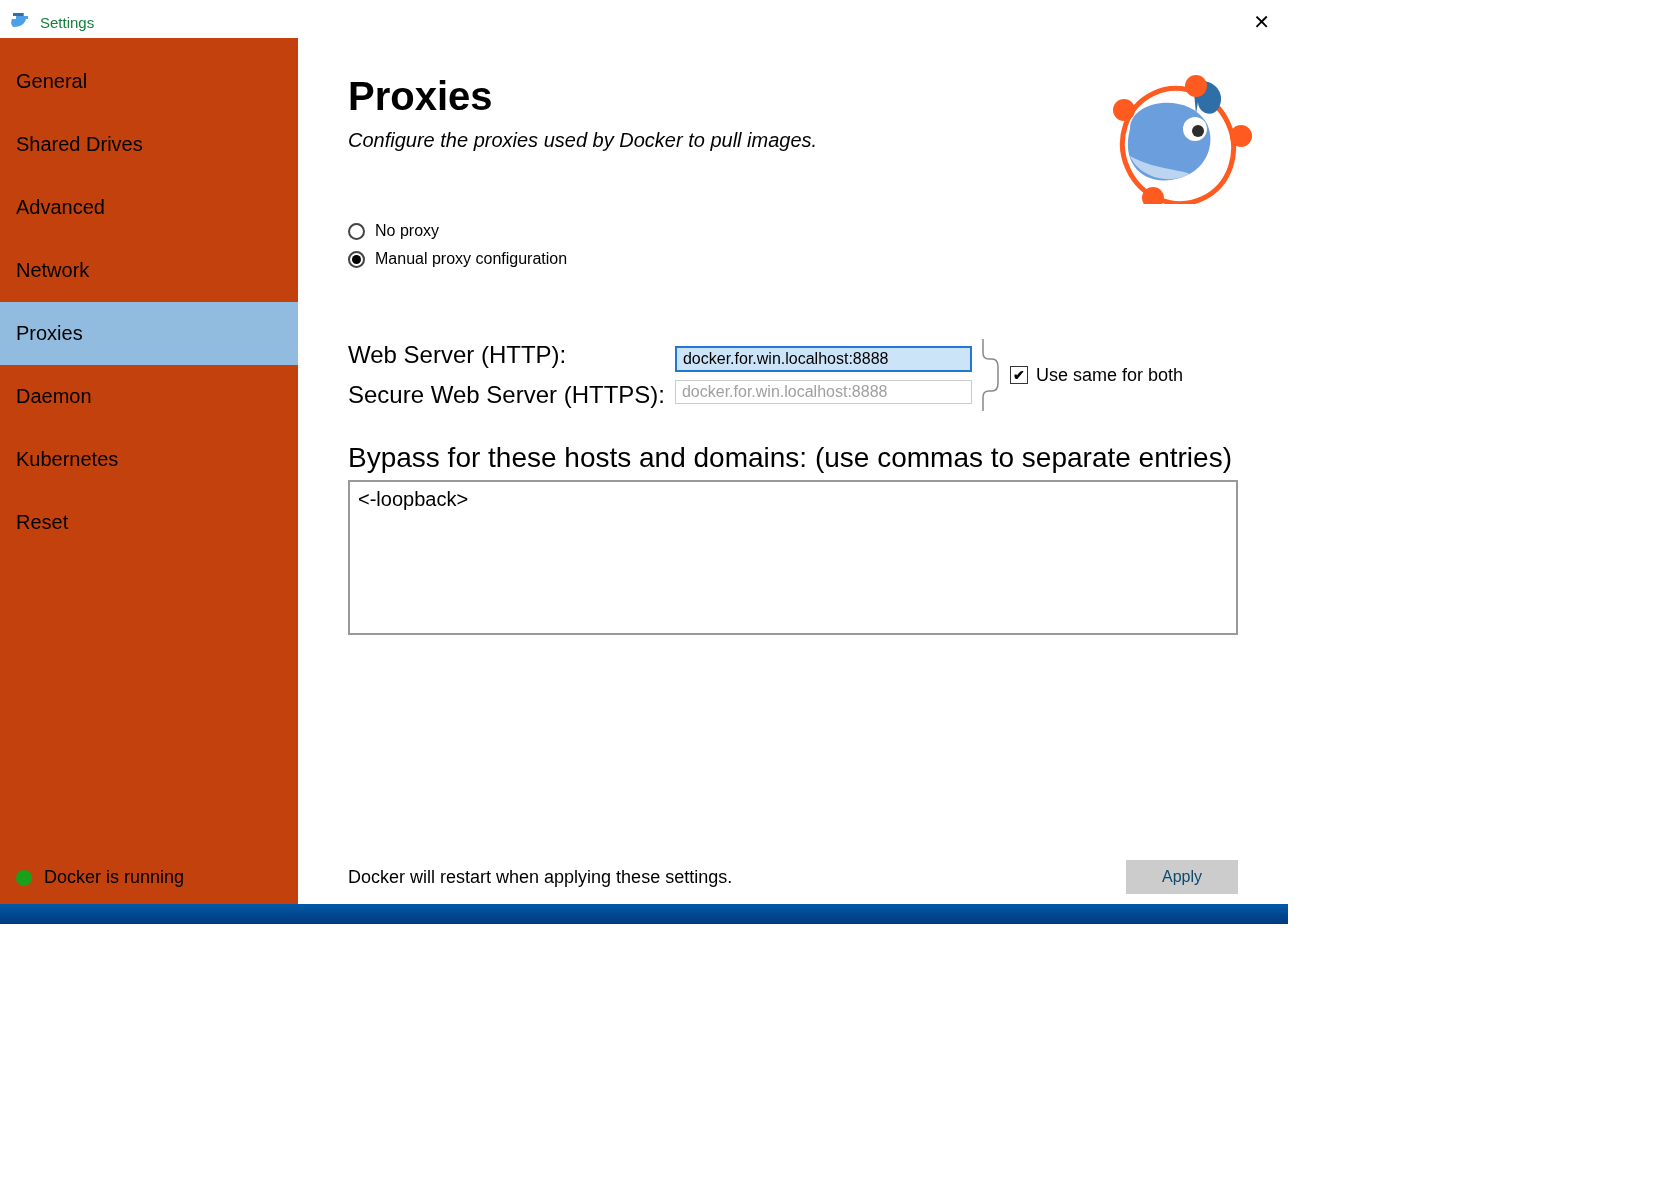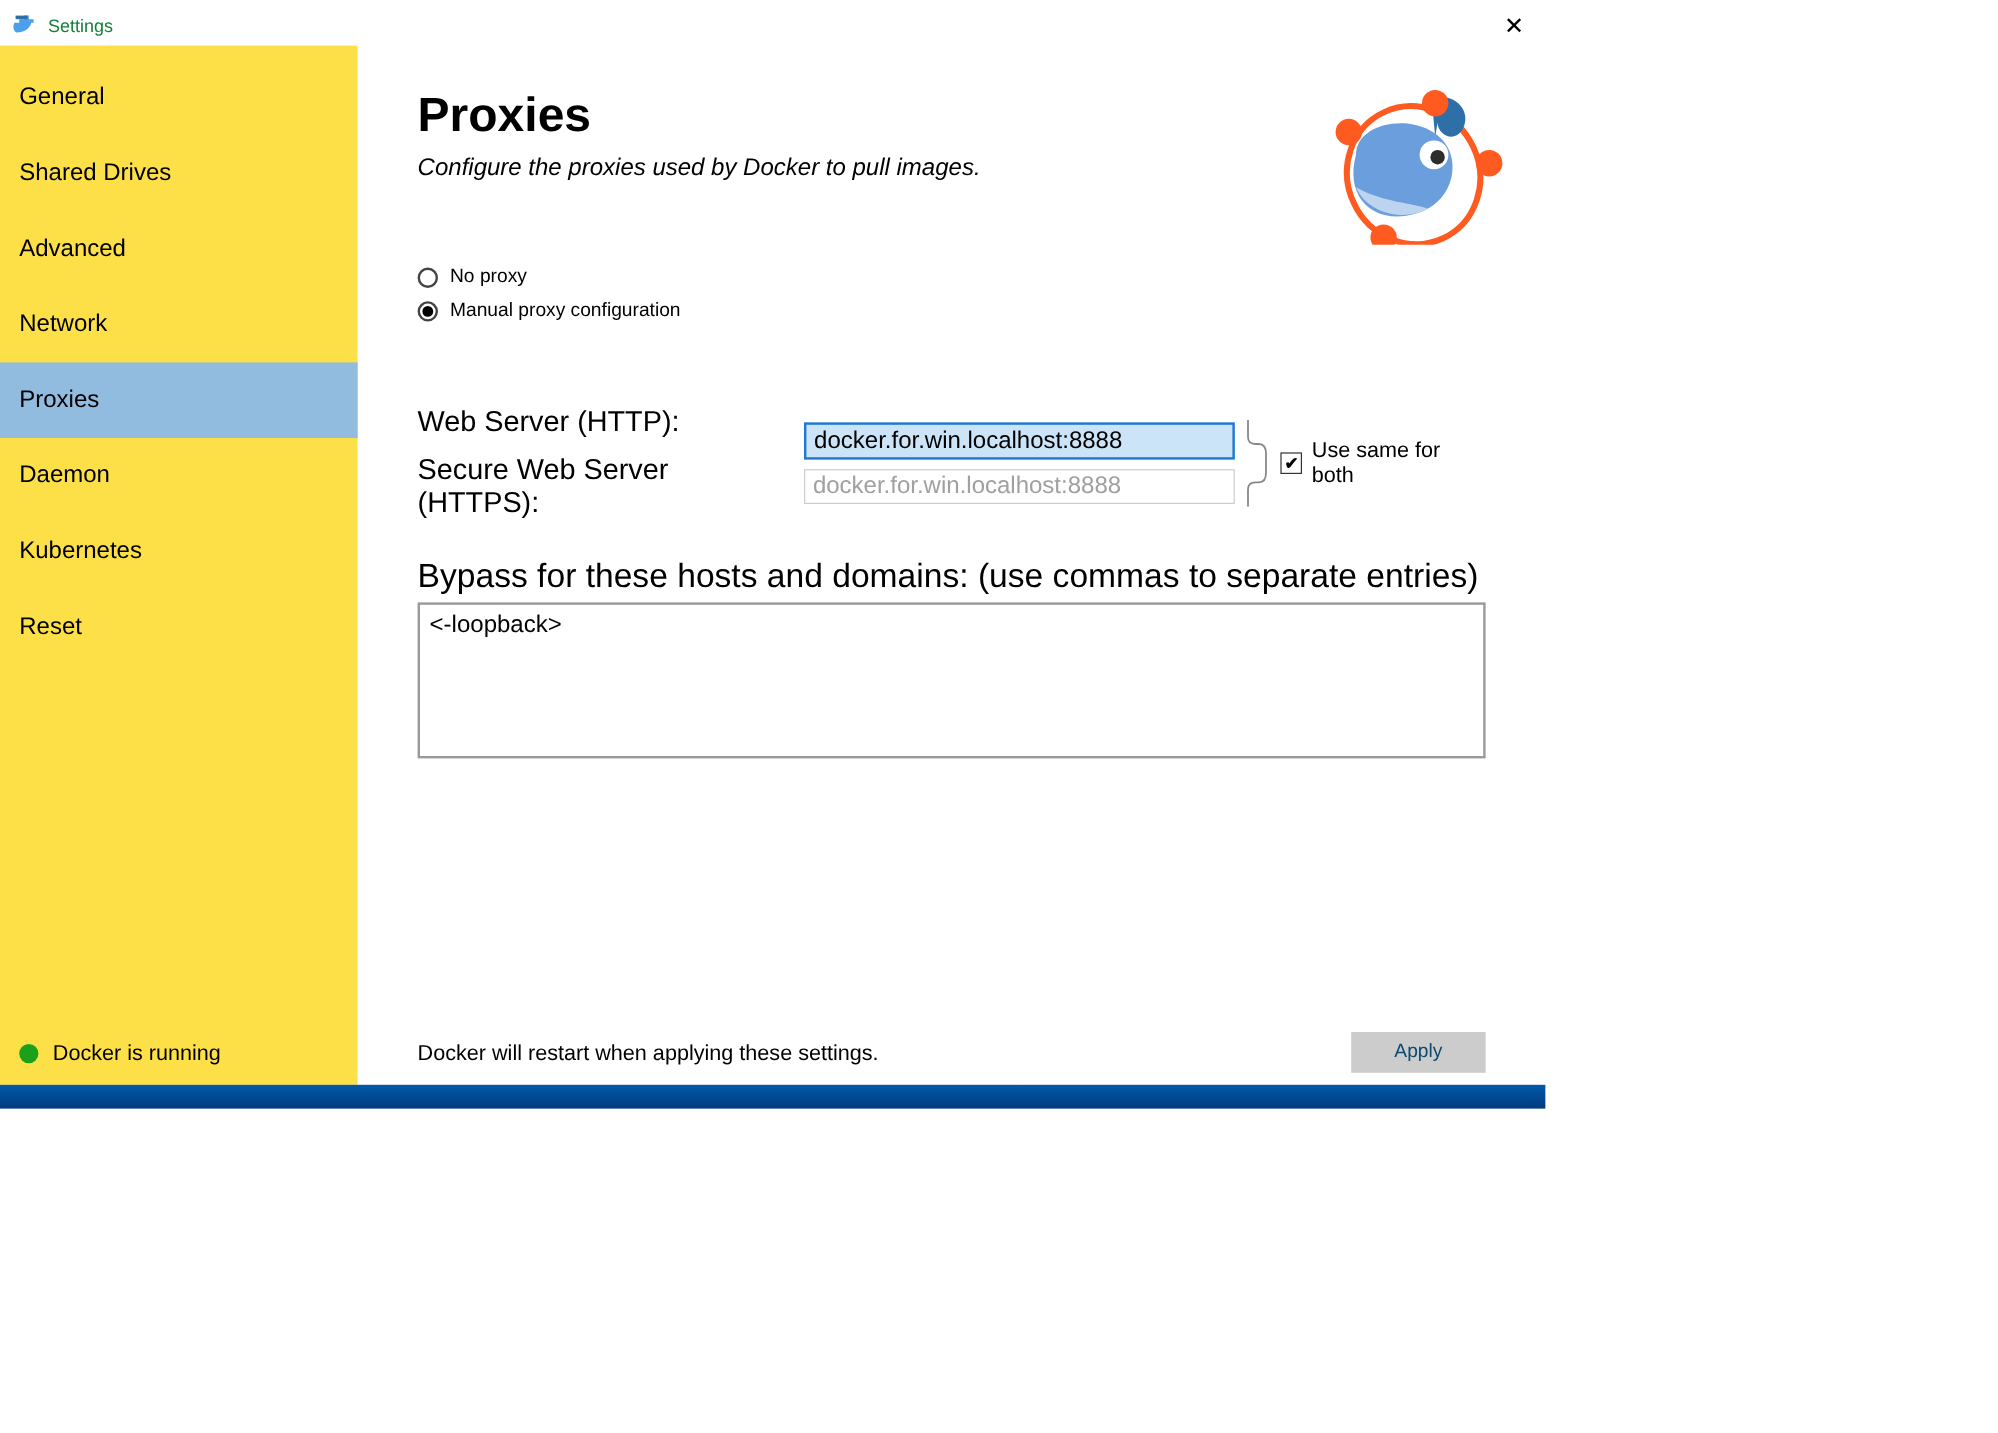--- a/index.html
+++ b/index.html
@@ -34,21 +34,21 @@
       cursor: pointer;
       padding: 0 8px;
       line-height: 1;
     }
     .content {
       display: flex;
       height: calc(100% - 38px - 20px);
     }
     .sidebar {
       width: 305px;
-      background: #fde047;
+      background: #c2410c;
       display: flex;
       flex-direction: column;
       padding-top: 12px;
     }
     .sidebar-item {
       padding: 20px 16px;
       font-size: 20px;
       color: #000;
       cursor: pointer;
     }
@@ -113,42 +113,42 @@
     .form-block {
       display: flex;
       align-items: center;
       gap: 10px;
       margin-bottom: 30px;
     }
     .labels-col { display: flex; flex-direction: column; gap: 12px; }
     .inputs-col { display: flex; flex-direction: column; gap: 8px; }
     .form-label { font-size: 24px; color: #000; }
     .text-input {
-      width: 359px;
-      font-size: 20px;
+      width: 297px;
+      font-size: 16px;
       padding: 2px 6px;
       font-family: inherit;
       border: 2px solid #2078d2;
       background: #cce4f7;
       color: #000;
     }
     .text-input.disabled {
       border: 1px solid #ccc;
       background: #fff;
       color: #a0a0a0;
     }
     .bracket-col svg { display: block; }
     .use-same { display: flex; align-items: center; gap: 8px; font-size: 18px; }
     .checkbox {
       width: 18px; height: 18px; border: 1px solid #333; display: inline-flex;
       align-items: center; justify-content: center; font-size: 14px; font-weight: bold;
     }
     .bypass-label { font-size: 28px; color: #000; margin-bottom: 6px; }
     .bypass-text {
-      width: 890px; height: 130px; border: 2px solid #999; font-size: 20px;
+      width: 890px; height: 155px; border: 2px solid #999; font-size: 20px;
       font-family: inherit; padding: 6px 8px; resize: none;
     }
     .main-spacer { flex: 1; }
     .footer-row {
       display: flex; align-items: center; justify-content: space-between;
       padding-right: 0;
       font-size: 18px;
       color: #000;
     }
     .apply-btn {

